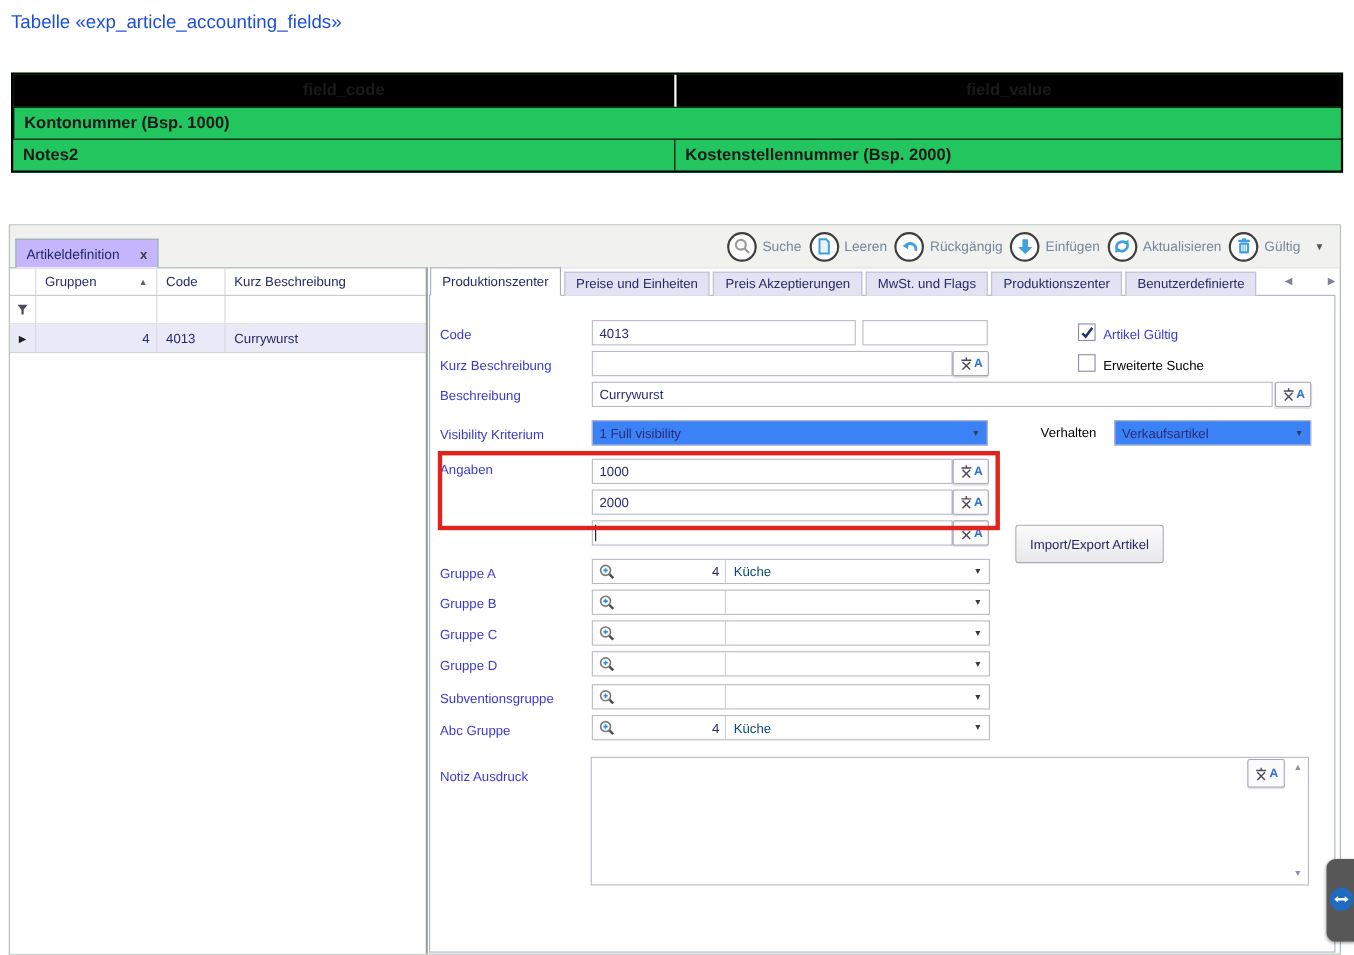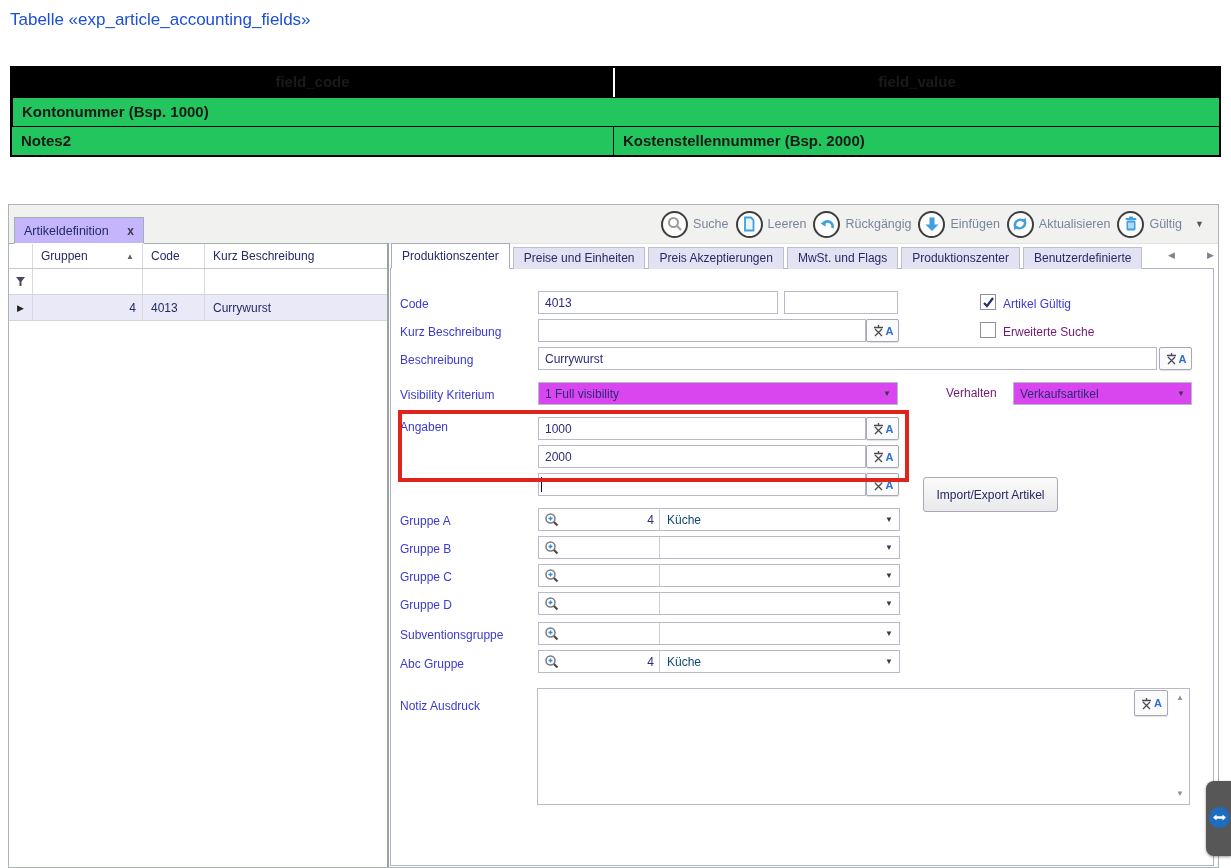--- a/index.html
+++ b/index.html
@@ -67,24 +67,24 @@
                  padding-top:5px; position:relative; z-index:3; }
   .tab-arrows { position:absolute; left:1168px; top:250px; width:46px; display:flex; justify-content:space-between; }
   .tab-arrow { font-size:9px; color:#7d8590; cursor:pointer; }
 
   
   .content-box { position:absolute; left:390px; top:268px; width:824px; height:598px;
                  border:1px solid #b2b2c4; background:#fff; }
 
   
   .flabel { position:absolute; font-size:12px; color:#3a3ad0; white-space:nowrap; }
-  .flabel.dark { color:#701a75; }
+  .flabel.dark { color:#000000; }
   .finput { position:absolute; height:23px; border:1px solid #b9b9ca; background:#fff;
             font-size:12px; color:#2b2b78; padding:4px 6px 0 6px; white-space:nowrap; overflow:hidden; }
-  .fselect { position:absolute; height:23px; border:1px solid #b9b9ca; background:#d946ef;
+  .fselect { position:absolute; height:23px; border:1px solid #b9b9ca; background:#3b82f6;
              display:flex; align-items:center; font-size:12px; color:#2b2b78; padding-left:6px; cursor:pointer; }
   .fselect .dd { margin-left:auto; padding-right:6px; font-size:8px; color:#3a3a46; }
   .lang-btn { position:absolute; width:33px; height:23px; border:1px solid #a7a7b8; background:#fbfbfc;
               border-radius:2px; display:flex; align-items:center; justify-content:center; gap:1px; cursor:pointer;
               box-shadow:0 1px 1px rgba(0,0,0,.12); }
   .lang-a { font-size:11px; font-weight:bold; color:#2f6fd0; }
   .combo { position:absolute; left:538px; width:362px; height:23px; border:1px solid #b9b9ca; background:#fff;
            display:flex; align-items:center; }
   .combo .look { width:24px; display:flex; align-items:center; justify-content:center; cursor:pointer; }
   .combo .num { width:96px; text-align:right; font-size:12px; color:#2b2b78; padding-right:5px; }

